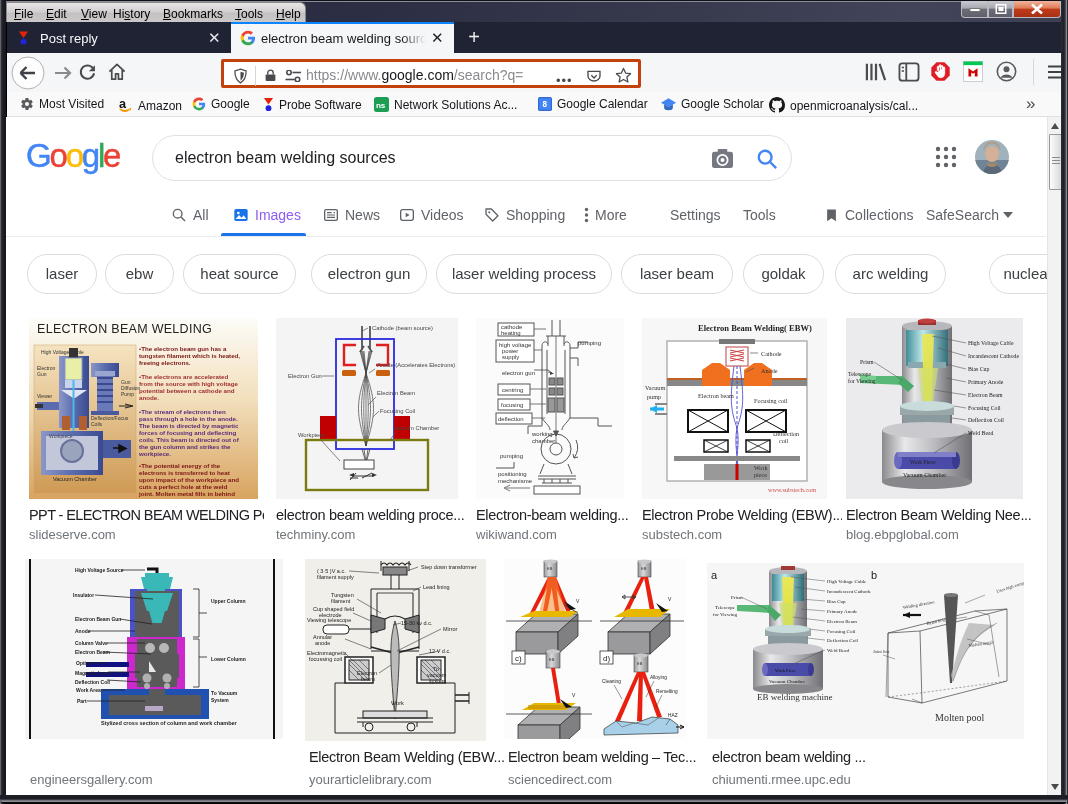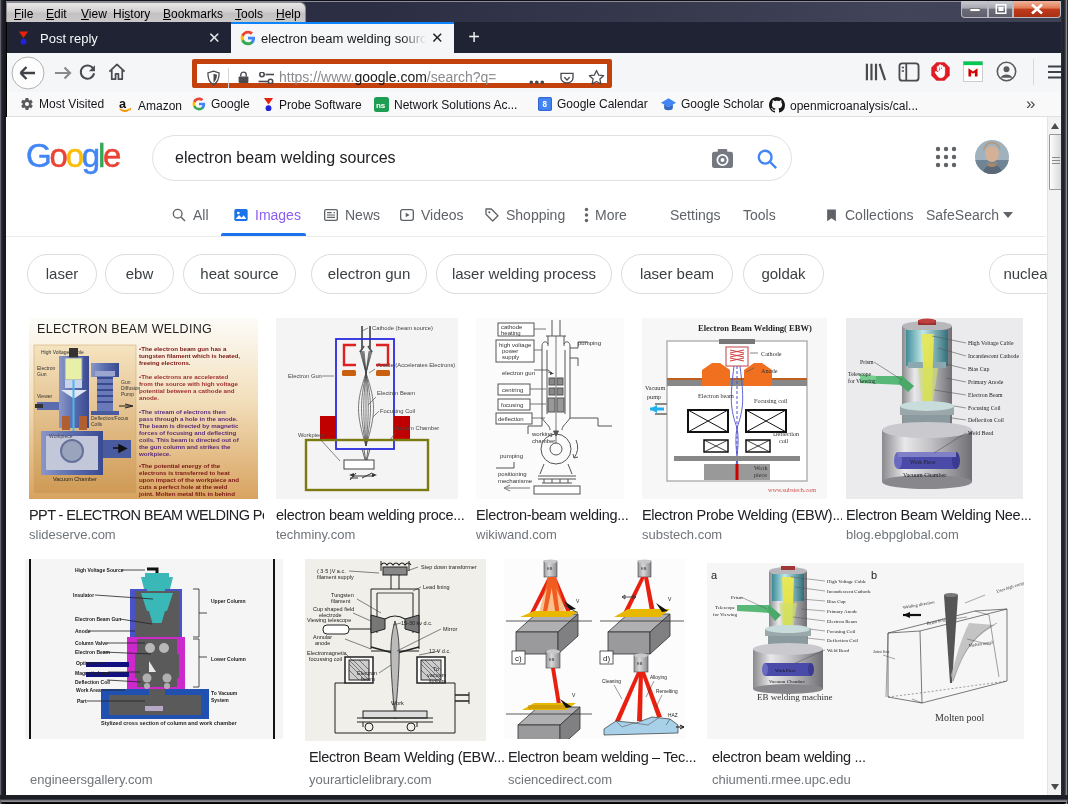--- a/index.html
+++ b/index.html
@@ -36,22 +36,22 @@
 #tab2 { position:absolute; left:224px; top:0; width:223px; height:31px; background:#f5f6f7;
   border-top:2px solid #0a84ff; color:#17181a; font-size:13px; }
 #tab2 .ttl { position:absolute; left:30px; top:7px; width:165px; overflow:hidden; white-space:nowrap;
   -webkit-mask-image:linear-gradient(90deg,#000 85%,transparent 100%); }
 #tab2 .x { position:absolute; left:200px; top:5px; font-size:15px; color:#202124; }
 #newtab { position:absolute; left:455px; top:4px; width:24px; height:24px; color:#eee; font-size:20px; text-align:center; line-height:22px; }
 
 
 #navbar { left:7px; top:53px; width:1055px; height:39px; background:#f5f6f7; }
 .nicon { position:absolute; color:#3f4148; }
-#urlbar { position:absolute; left:185px; top:6px; width:420px; height:29px; background:#fff;
-  border:5px solid #c2410c; border-radius:2px; }
+#urlbar { position:absolute; left:214px; top:6px; width:420px; height:29px; background:#fff;
+  border:3px solid #c2410c; border-radius:2px; }
 #searchbar { position:absolute; left:620px; top:6px; width:163px; height:27px; background:#fff;
   border:1px solid #c6c6c8; border-radius:2px; }
 #urlbar .txt { position:absolute; left:82px; top:5px; font-size:14px; color:#8a8a8e; white-space:nowrap; width:260px; overflow:hidden;
   -webkit-mask-image:linear-gradient(90deg,#000 80%,transparent 98%); }
 #urlbar .txt b { color:#17181a; font-weight:normal; }
 #searchbar .txt { position:absolute; left:32px; top:5px; font-size:14px; color:#8e8e92; }
 
 
 #bmbar { left:7px; top:92px; width:1055px; height:25px; background:#f9f9fa; font-size:12px; color:#15141a; border-bottom:1px solid #e0e0e4; }
 .bm { position:absolute; top:5px; white-space:nowrap; }
@@ -329,20 +329,21 @@
   </div>
   <div id="gunder"></div>
   <div id="gdivider"></div>
   <div class="chip" style="left:21px;width:70px">laser</div>
   <div class="chip" style="left:99px;width:69px">ebw</div>
   <div class="chip" style="left:177px;width:113px">heat source</div>
   <div class="chip" style="left:305px;width:116px">electron gun</div>
   <div class="chip" style="left:430px;width:176px">laser welding process</div>
   <div class="chip" style="left:615px;width:112px">laser beam</div>
   <div class="chip" style="left:737px;width:81px">goldak</div>
+  <div class="chip" style="left:829px;width:111px">arc welding</div>
   <div class="chip" style="left:983px;width:78px">nuclear</div>
 
   <div class="thumb" id="t1" style="left:23px;top:201px;width:229px;height:181px;background:#a16207">
   <svg width="229" height="181" viewBox="0 0 229 181">
     <defs>
       <linearGradient id="slidebg" x1="0" y1="0" x2="0" y2="1">
         <stop offset="0" stop-color="#fdfcf8"></stop>
             <stop offset="0.45" stop-color="#f2dfbc"></stop>
             <stop offset="1" stop-color="#d8a35f"></stop>
       </linearGradient>

